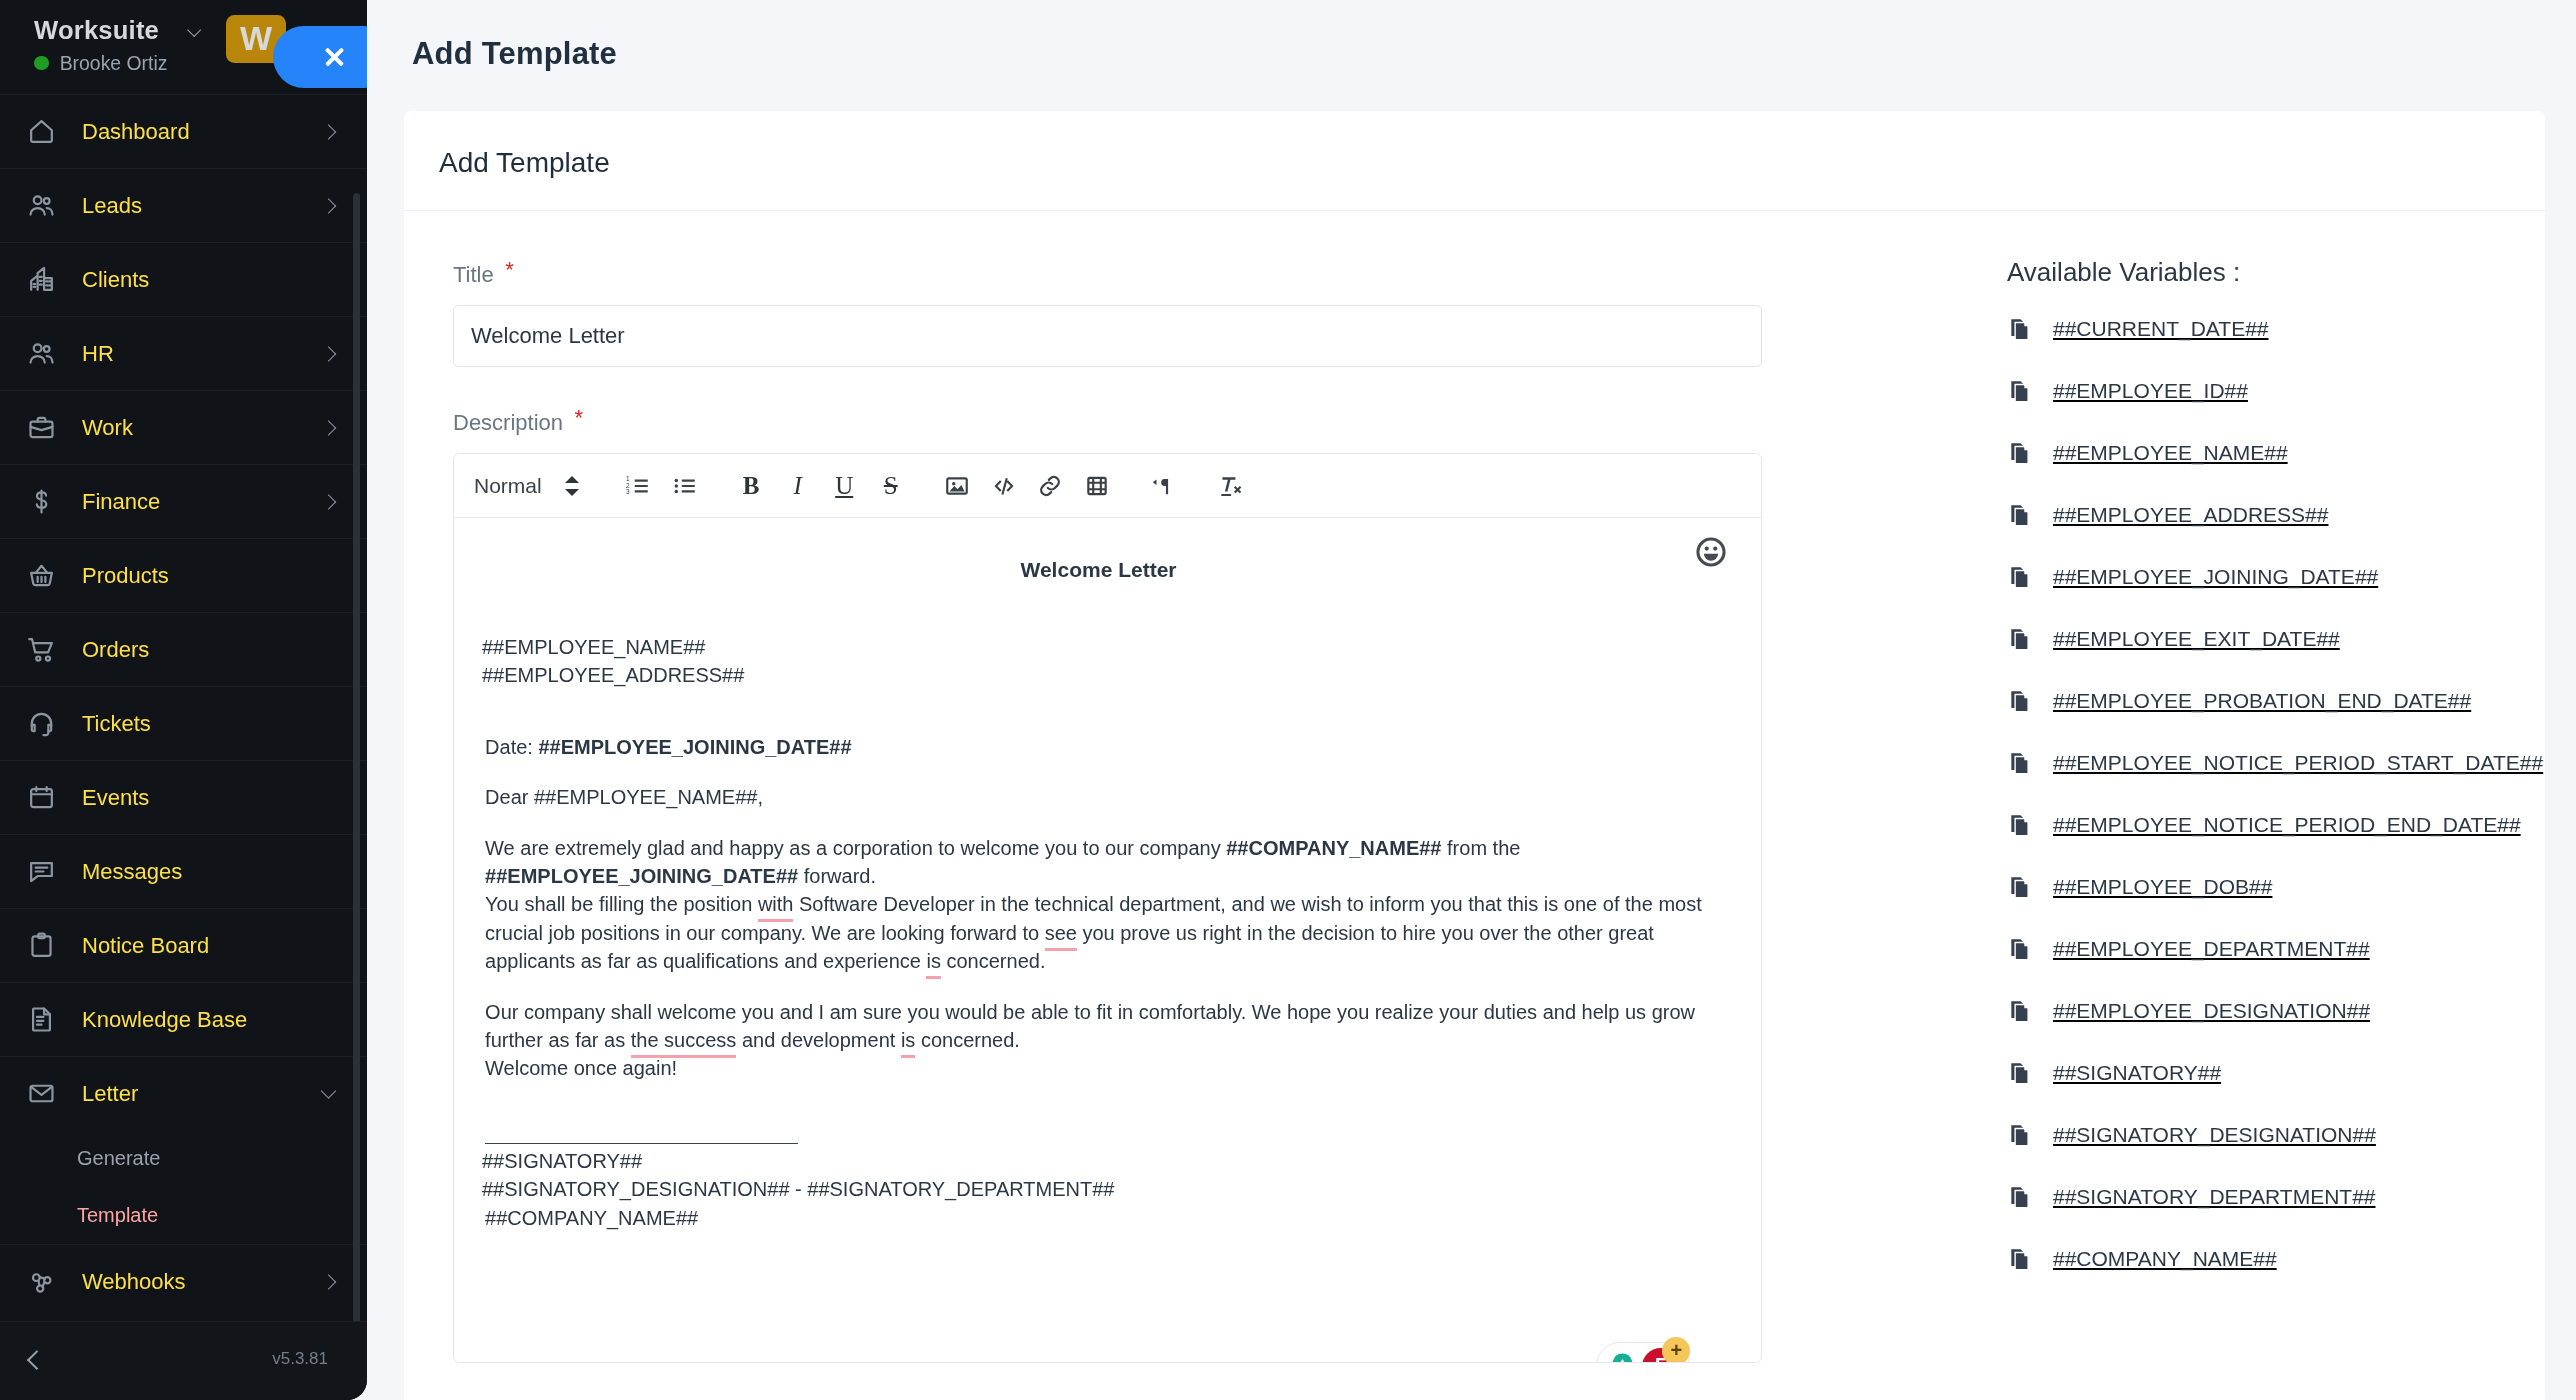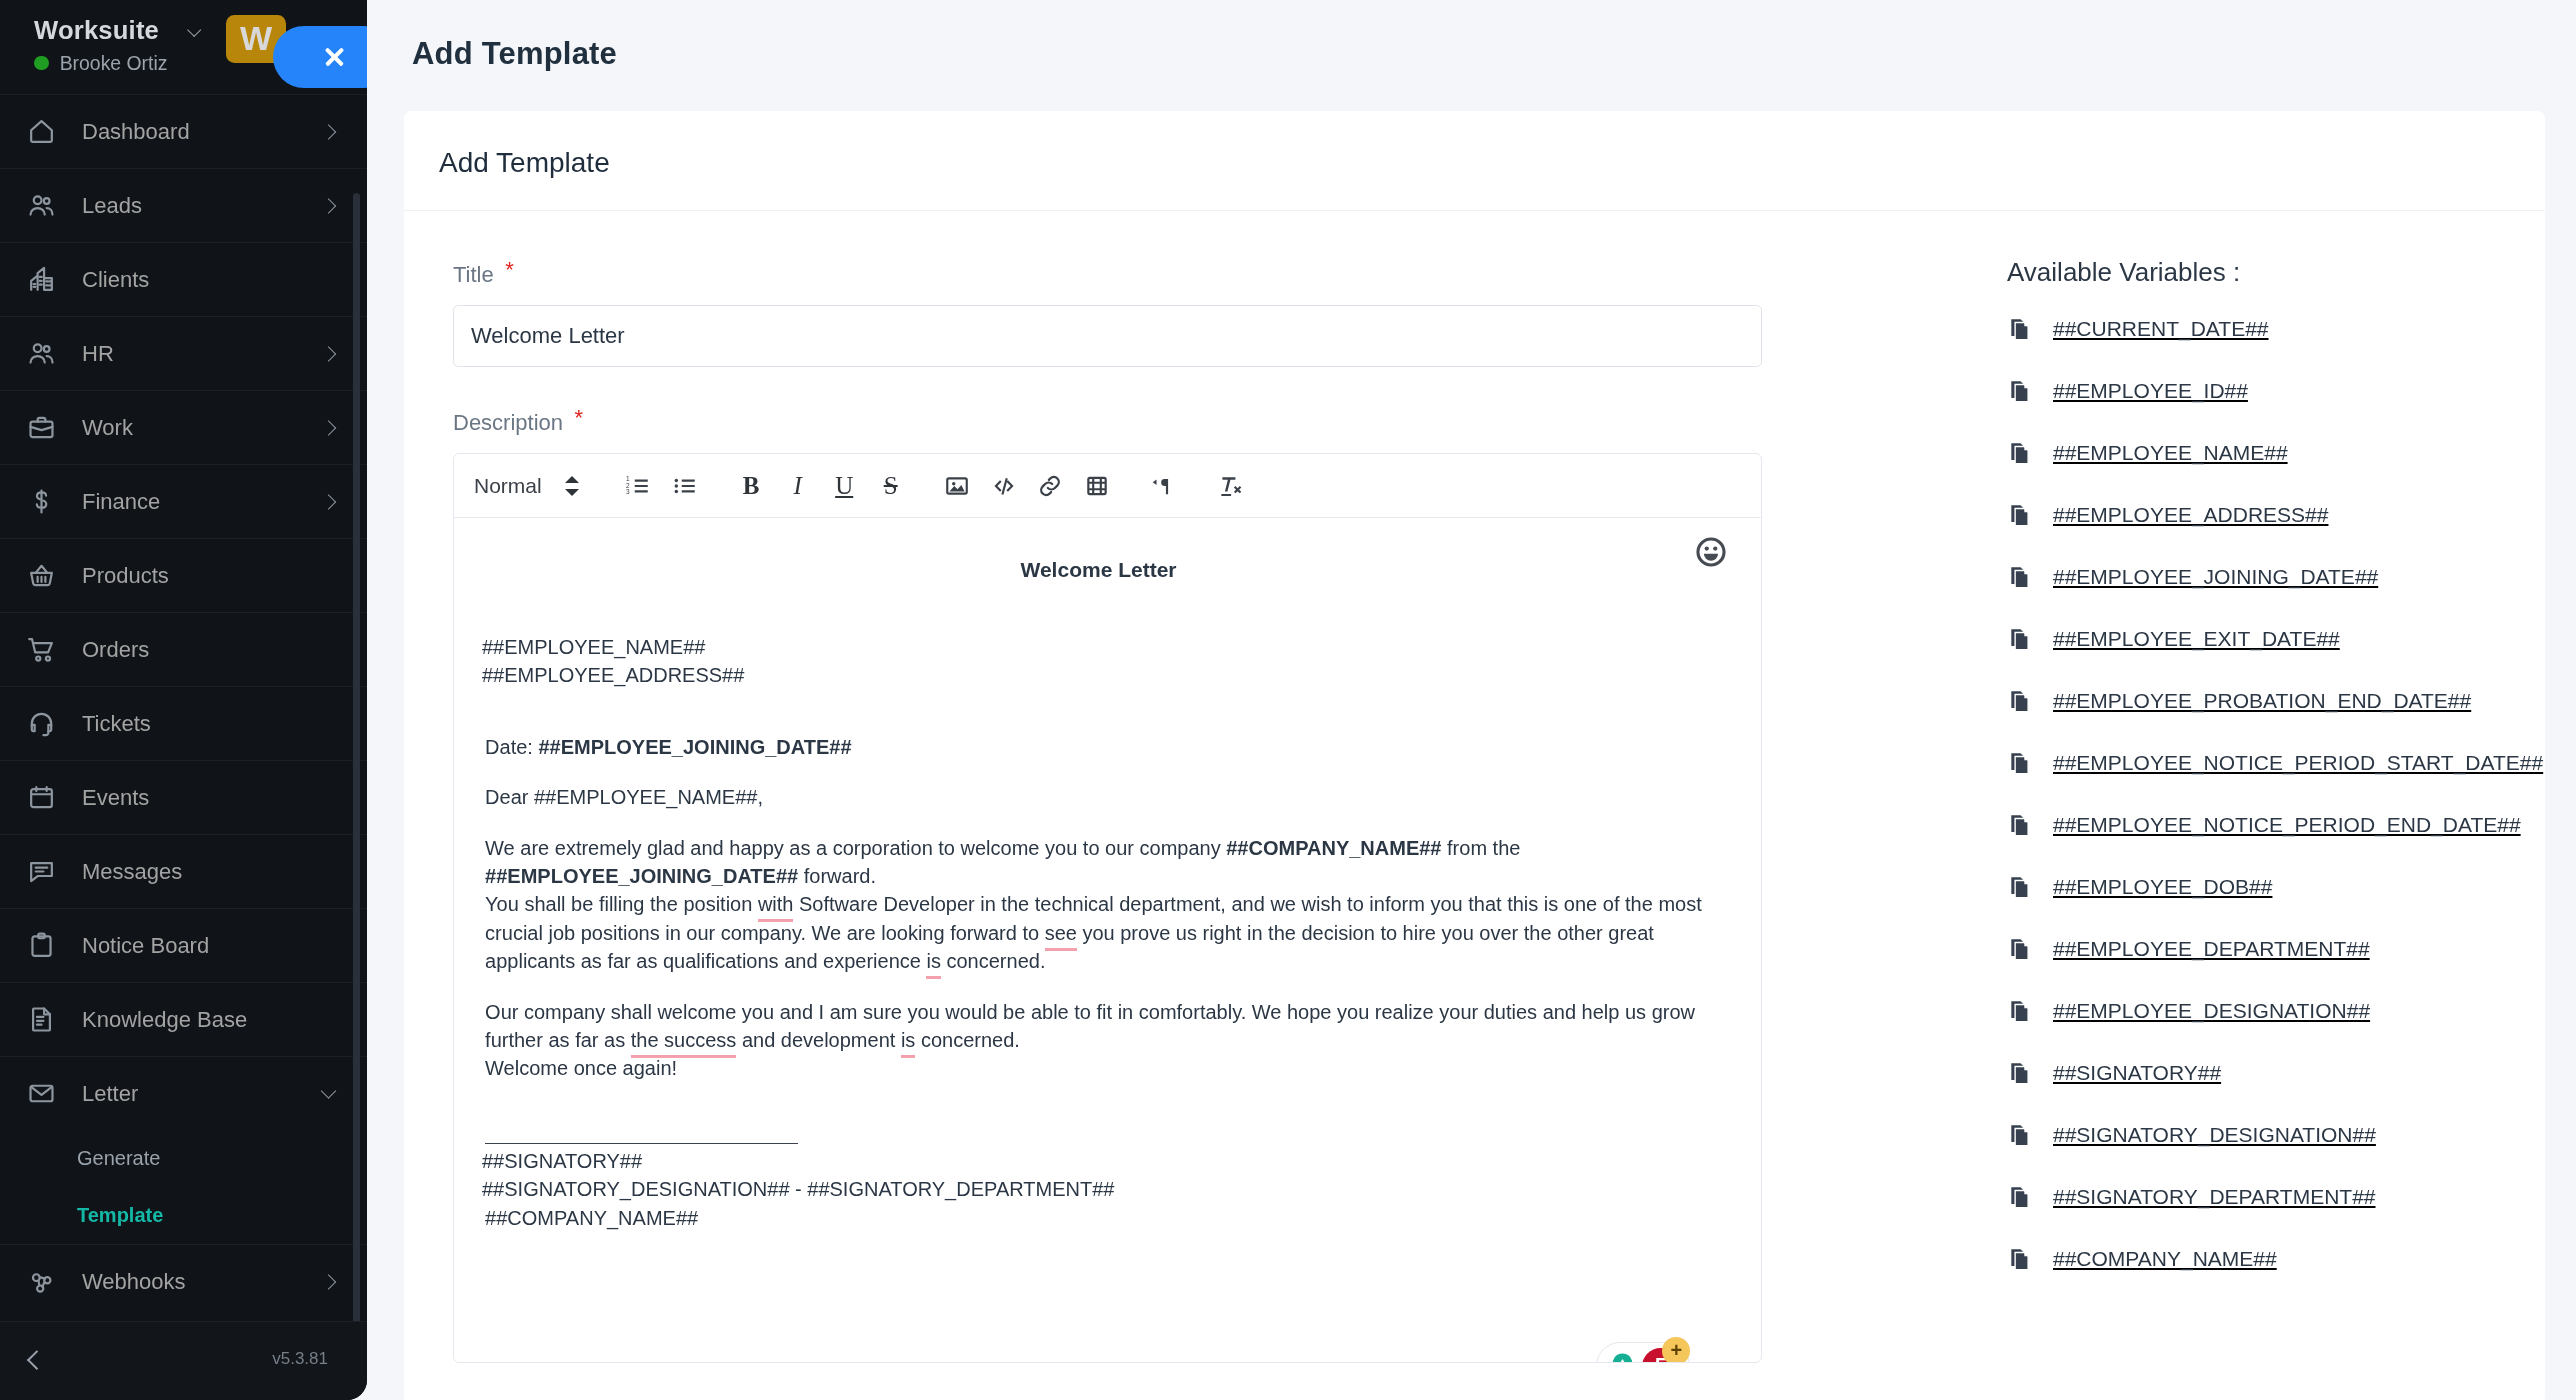--- a/index.html
+++ b/index.html
@@ -71,36 +71,36 @@
     height: 74px; display: flex; align-items: center;
     padding-left: 23px; gap: 23px;
     border-top: 0.8px solid #1b2026;
     position: relative;
   }
   .nav-item .ico {
     width: 36px; height: 36px; display:flex; align-items:center; justify-content:center;
     flex: 0 0 36px;
   }
   .nav-item .ico svg { width: 31px; height: 31px; }
-  .nav-label { color: #a3a3a3; font-size: 22px; }
+  .nav-label { color: #fde047; font-size: 22px; }
   .nav-arrow {
     position: absolute; right: 33px; top: 50%; transform: translateY(-50%);
     width: 11px; height: 11px;
   }
   .nav-arrow::before {
     content: ""; position: absolute; left: 0; top: 0; width: 10px; height: 10px;
     border-right: 1.9px solid #8d959f; border-top: 1.9px solid #8d959f;
     transform: rotate(45deg);
   }
   .nav-arrow.down::before { transform: rotate(135deg); top: -2.3px; }
   .nav-sub {
     height: 57px; display: flex; align-items: center;
     padding-left: 77px; color: #9aa2ac; font-size: 20px;
   }
-  .nav-sub.active { color: #14b8a6; font-weight: bold; }
+  .nav-sub.active { color: #fca5a5; }
 
   .sb-foot {
     flex: 0 0 79px; height: 79px;
     border-top: 0.8px solid #1b2026;
     display: flex; align-items: center; justify-content: space-between;
     padding: 0 39px 4px 26px;
     background: #12161b;
   }
   .collapse-ic { width: 15.5px; height: 17px; position: relative; }
   .collapse-ic::before {

